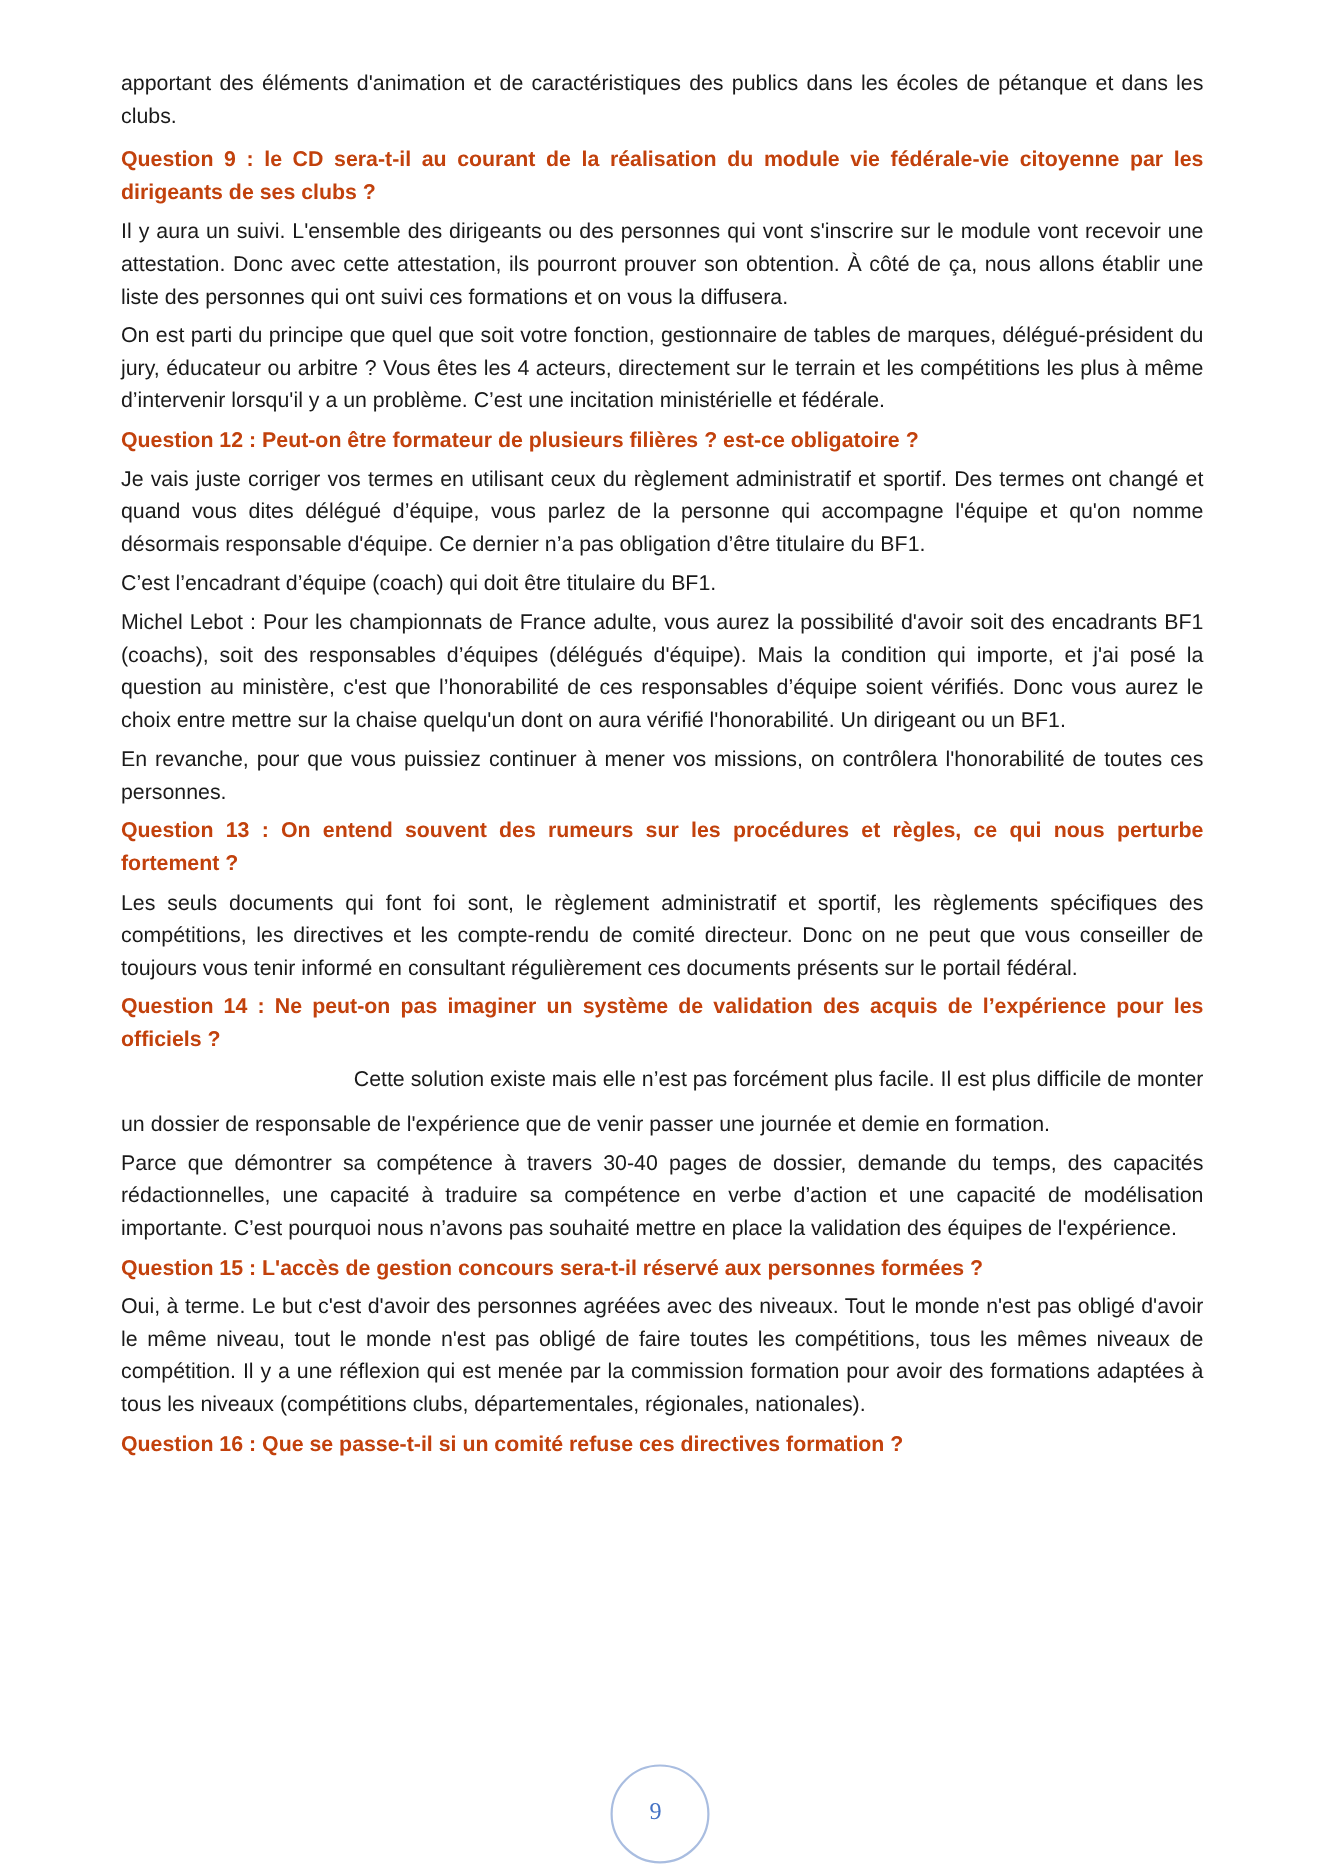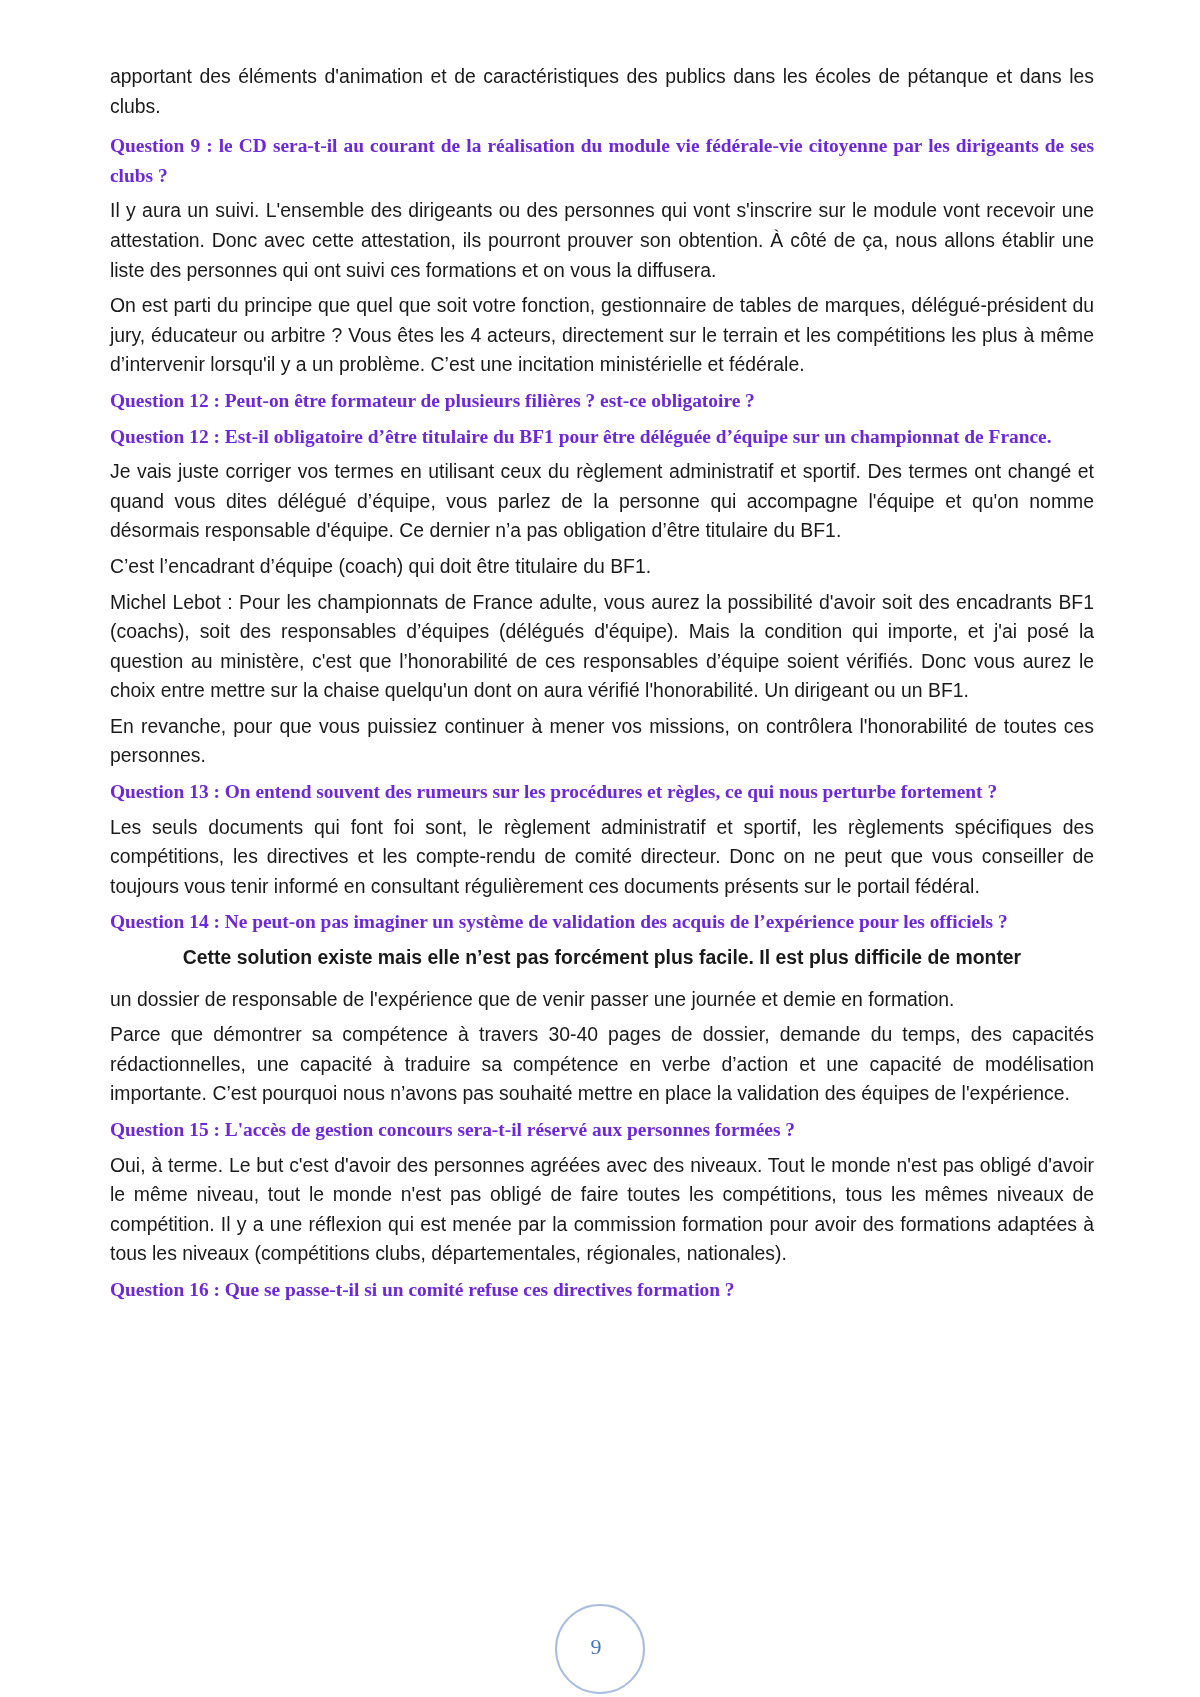--- a/index.html
+++ b/index.html
@@ -4,21 +4,21 @@
 <style>
   html, body { margin: 0; padding: 0; background: #ffffff; }
   body { width: 1200px; height: 1697px; position: relative; overflow: hidden; }
   .page {
     position: absolute; left: 104px; top: 56px; width: 996px;
     font-family: "Liberation Sans", sans-serif;
     font-size: 19.4px; line-height: 29.6px; color: #1a1a1a;
     text-align: justify;
   }
   .page p { margin: 6px; }
-  .q { font-weight: bold; color: #6d28d9; font-family: Liberation Serif, serif; }
+  .q { font-weight: bold; color: #c2410c; }
   .gap { margin-top: 10px !important; }
   .gap2 { margin-top: 12px !important; }
   .pagenum {
     position: absolute; left: 555px; top: 1604px; width: 86px; height: 86px;
     border: 2px solid #a9bde0; border-radius: 50%;
     display: flex; align-items: center; justify-content: center;
   }
   .pagenum span {
     font-family: "Liberation Serif", serif; font-size: 22px; color: #4472c4;
     position: relative; left: -4px; top: -2px;
@@ -26,29 +26,28 @@
 </style>
 </head>
 <body>
 
 <div class="page">
   <p>apportant des éléments d'animation et de caractéristiques des publics dans les écoles de pétanque et dans les clubs.</p>
   <p class="q gap">Question 9 : le CD sera-t-il au courant de la réalisation du module vie fédérale-vie citoyenne par les dirigeants de ses clubs ?</p>
   <p>Il y aura un suivi. L'ensemble des dirigeants ou des personnes qui vont s'inscrire sur le module vont recevoir une attestation. Donc avec cette attestation, ils pourront prouver son obtention. À côté de ça, nous allons établir une liste des personnes qui ont suivi ces formations et on vous la diffusera.</p>
   <p>On est parti du principe que quel que soit votre fonction, gestionnaire de tables de marques, délégué-président du jury, éducateur ou arbitre ? Vous êtes les 4 acteurs, directement sur le terrain et les compétitions les plus à même d’intervenir lorsqu'il y a un problème. C’est une incitation ministérielle et fédérale.</p>
   <p class="q">Question 12 : Peut-on être formateur de plusieurs filières ? est-ce obligatoire ?</p>
-  <p class="q">Question 12 : Est-il obligatoire d’être titulaire du BF1 pour être déléguée d’équipe sur un championnat de France.</p>
   <p>Je vais juste corriger vos termes en utilisant ceux du règlement administratif et sportif. Des termes ont changé et quand vous dites délégué d’équipe, vous parlez de la personne qui accompagne l'équipe et qu'on nomme désormais responsable d'équipe. Ce dernier n’a pas obligation d’être titulaire du BF1.</p>
   <p>C’est l’encadrant d’équipe (coach) qui doit être titulaire du BF1.</p>
   <p>Michel Lebot : Pour les championnats de France adulte, vous aurez la possibilité d'avoir soit des encadrants BF1 (coachs), soit des responsables d’équipes (délégués d'équipe). Mais la condition qui importe, et j'ai posé la question au ministère, c'est que l’honorabilité de ces responsables d’équipe soient vérifiés. Donc vous aurez le choix entre mettre sur la chaise quelqu'un dont on aura vérifié l'honorabilité. Un dirigeant ou un BF1.</p>
   <p>En revanche, pour que vous puissiez continuer à mener vos missions, on contrôlera l'honorabilité de toutes ces personnes.</p>
   <p class="q">Question 13 : On entend souvent des rumeurs sur les procédures et règles, ce qui nous perturbe fortement ?</p>
   <p>Les seuls documents qui font foi sont, le règlement administratif et sportif, les règlements spécifiques des compétitions, les directives et les compte-rendu de comité directeur. Donc on ne peut que vous conseiller de toujours vous tenir informé en consultant régulièrement ces documents présents sur le portail fédéral.</p>
   <p class="q">Question 14 : Ne peut-on pas imaginer un système de validation des acquis de l’expérience pour les officiels ?</p>
-  <p style="text-align:center;font-weight:bold;">Cette solution existe mais elle n’est pas forcément plus facile. Il est plus difficile de monter</p>
+  <p style="text-align:right;">Cette solution existe mais elle n’est pas forcément plus facile. Il est plus difficile de monter</p>
   <p class="gap2">un dossier de responsable de l'expérience que de venir passer une journée et demie en formation.</p>
   <p>Parce que démontrer sa compétence à travers 30-40 pages de dossier, demande du temps, des capacités rédactionnelles, une capacité à traduire sa compétence en verbe d’action et une capacité de modélisation importante. C’est pourquoi nous n’avons pas souhaité mettre en place la validation des équipes de l'expérience.</p>
   <p class="q">Question 15 : L'accès de gestion concours sera-t-il réservé aux personnes formées ?</p>
   <p>Oui, à terme. Le but c'est d'avoir des personnes agréées avec des niveaux. Tout le monde n'est pas obligé d'avoir le même niveau, tout le monde n'est pas obligé de faire toutes les compétitions, tous les mêmes niveaux de compétition. Il y a une réflexion qui est menée par la commission formation pour avoir des formations adaptées à tous les niveaux (compétitions clubs, départementales, régionales, nationales).</p>
   <p class="q">Question 16 : Que se passe-t-il si un comité refuse ces directives formation ?</p>
 </div>
 
 <div class="pagenum">
   <span>9</span>
 </div>

